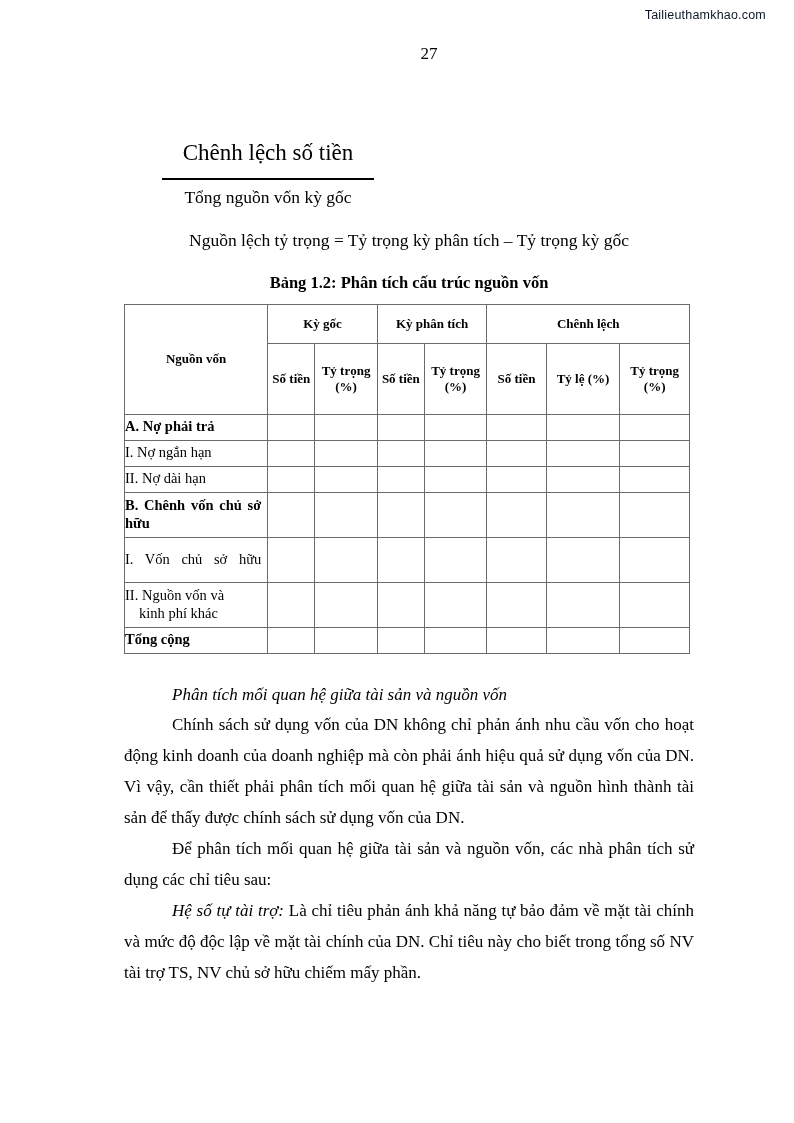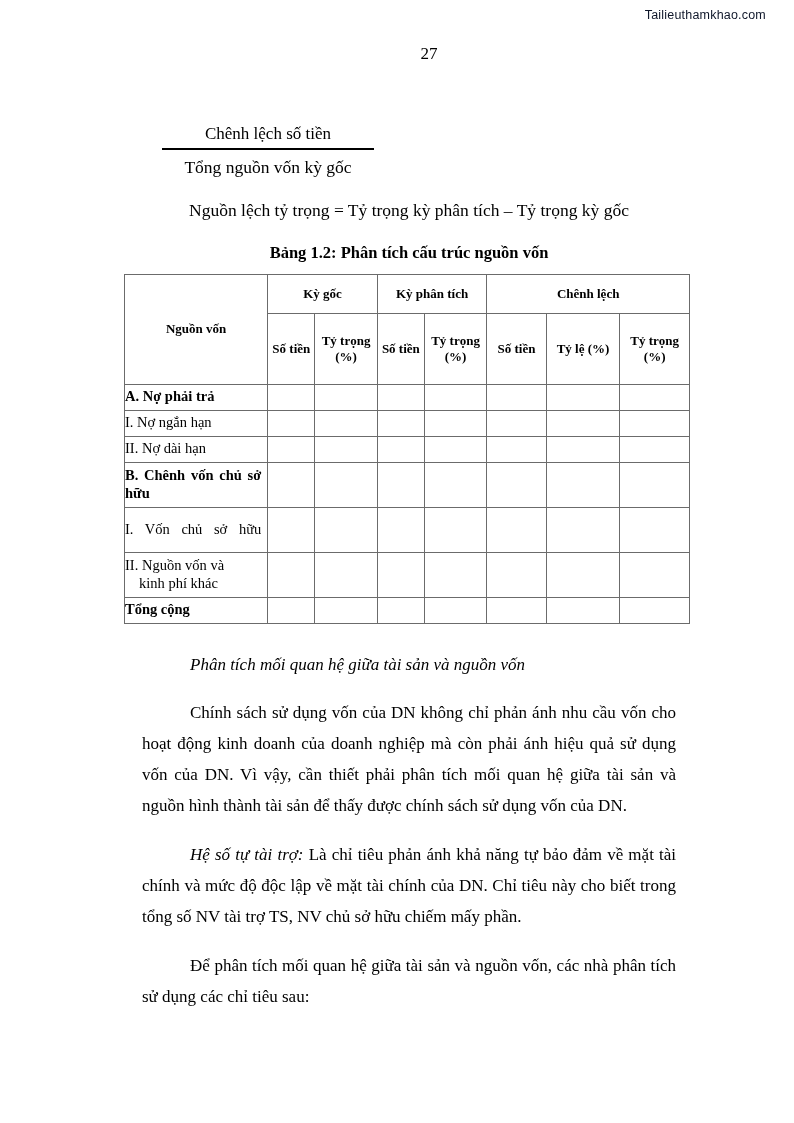--- a/index.html
+++ b/index.html
@@ -61,23 +61,24 @@
     white-space: nowrap;
     padding-right: 14px;
   }
   .fraction {
     display: inline-flex;
     flex-direction: column;
     align-items: center;
     text-align: center;
   }
   .fraction .numerator {
-    font-size: 17px;
-    padding: 0 14px 4px 14px;
+    font-size: 23px;
+    padding: 0 14px 12px 14px;
     white-space: nowrap;
+    margin-top: 16px;
   }
   .fraction .frac-bar {
     height: 1.5px;
     background: #000;
     width: 100%;
     min-width: 212px;
   }
   .fraction .denominator {
     font-size: 17.5px;
     padding: 7px 14px 0 14px;
@@ -177,21 +178,21 @@
 
   
   .body-text {
     margin-top: 26px;
   }
   .para {
     font-size: 17px;
     line-height: 1.82;
     text-align: justify;
     text-justify: inter-word;
-    margin: 18px;
+    margin: 0;
   }
   .para.indent {
     text-indent: 48px;
   }
   .para.heading-italic {
     font-style: italic;
     text-indent: 48px;
     text-align: left;
   }
   .lead-italic {
@@ -322,18 +323,18 @@
           <td class="data"></td>
           <td class="data"></td>
           <td class="data"></td>
         </tr>
       </tbody>
     </table>
 
     <div class="body-text">
       <p class="para heading-italic">Phân tích mối quan hệ giữa tài sản và nguồn vốn</p>
       <p class="para indent">Chính sách sử dụng vốn của DN không chỉ phản ánh nhu cầu vốn cho hoạt động kinh doanh của doanh nghiệp mà còn phải ánh hiệu quả sử dụng vốn của DN. Vì vậy, cần thiết phải phân tích mối quan hệ giữa tài sản và nguồn hình thành tài sản để thấy được chính sách sử dụng vốn của DN.</p>
+      <p class="para indent">Để phân tích mối quan hệ giữa tài sản và nguồn vốn, các nhà phân tích sử dụng các chỉ tiêu sau:</p>
       <p class="para indent"><span class="lead-italic">Hệ số tự tài trợ:</span><span> Là chỉ tiêu phản ánh khả năng tự bảo đảm về mặt tài chính và mức độ độc lập về mặt tài chính của DN. Chỉ tiêu này cho biết trong tổng số NV tài trợ TS, NV chủ sở hữu chiếm mấy phần.</span></p>
-      <p class="para indent">Để phân tích mối quan hệ giữa tài sản và nguồn vốn, các nhà phân tích sử dụng các chỉ tiêu sau:</p>
     </div>
 
   </div>
 </div>
 
 </body></html>

